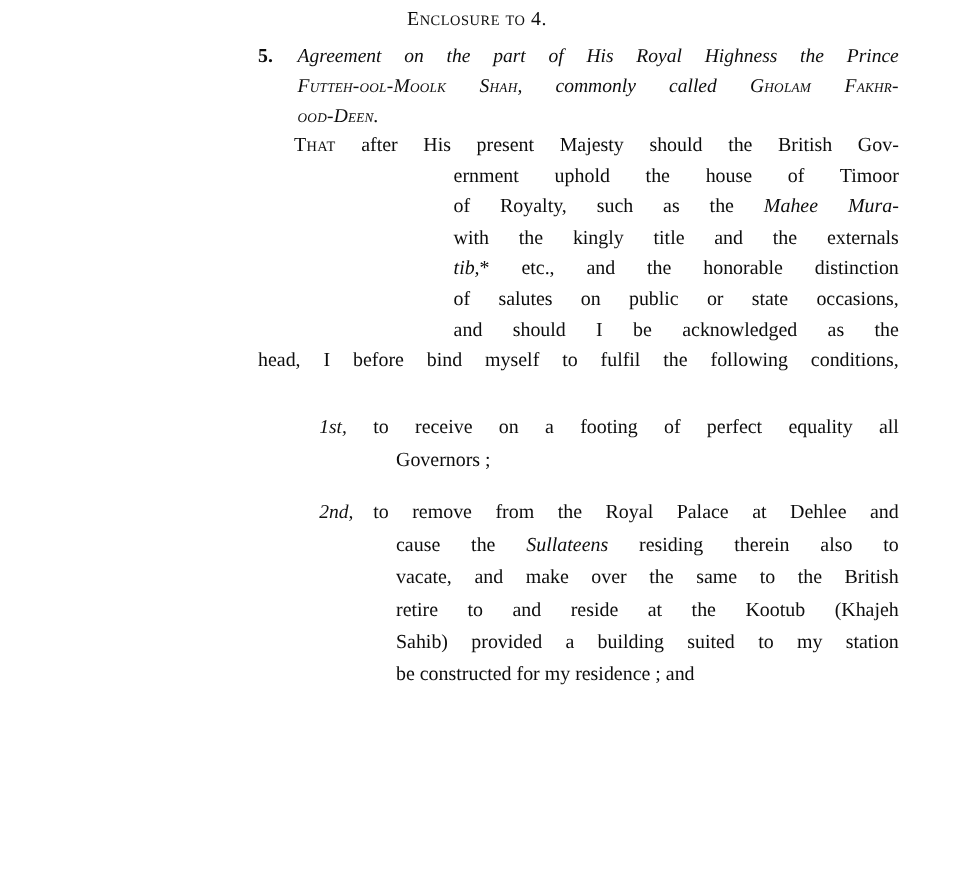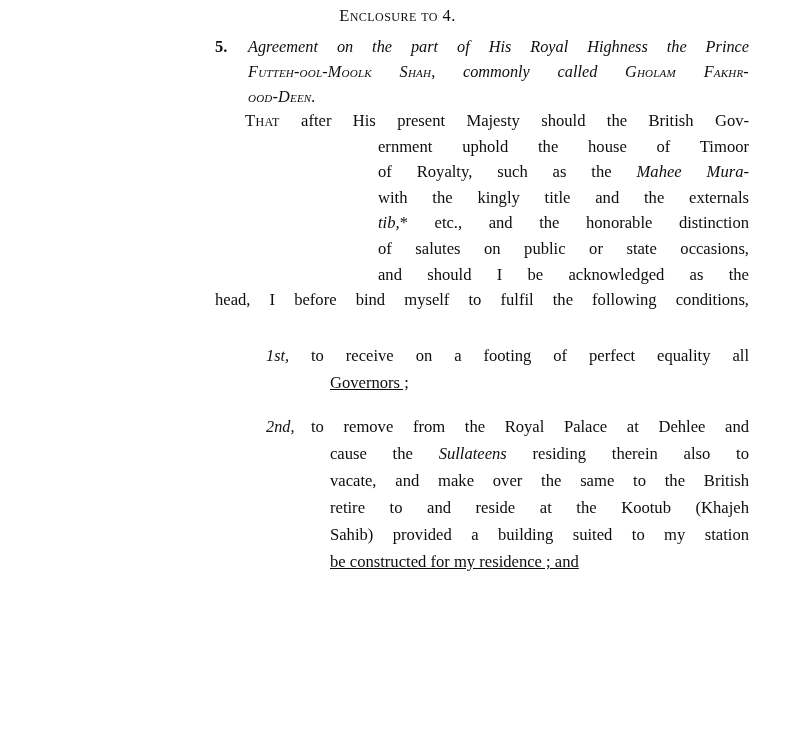--- a/index.html
+++ b/index.html
@@ -165,21 +165,20 @@
     white-space: nowrap;
     margin-left: 64px;
     width: 419px;
   }
   .cline.first {
     margin-left: 45px;
     width: 438px;
   }
   .cline.last {
     text-align-last: left;
-    text-decoration: underline;
   }
 </style>
 </head>
 <body>
 
 <div class="page">
 
   <div class="running-header">Enclosure to 4.</div>
 
   <div class="heading-block">

